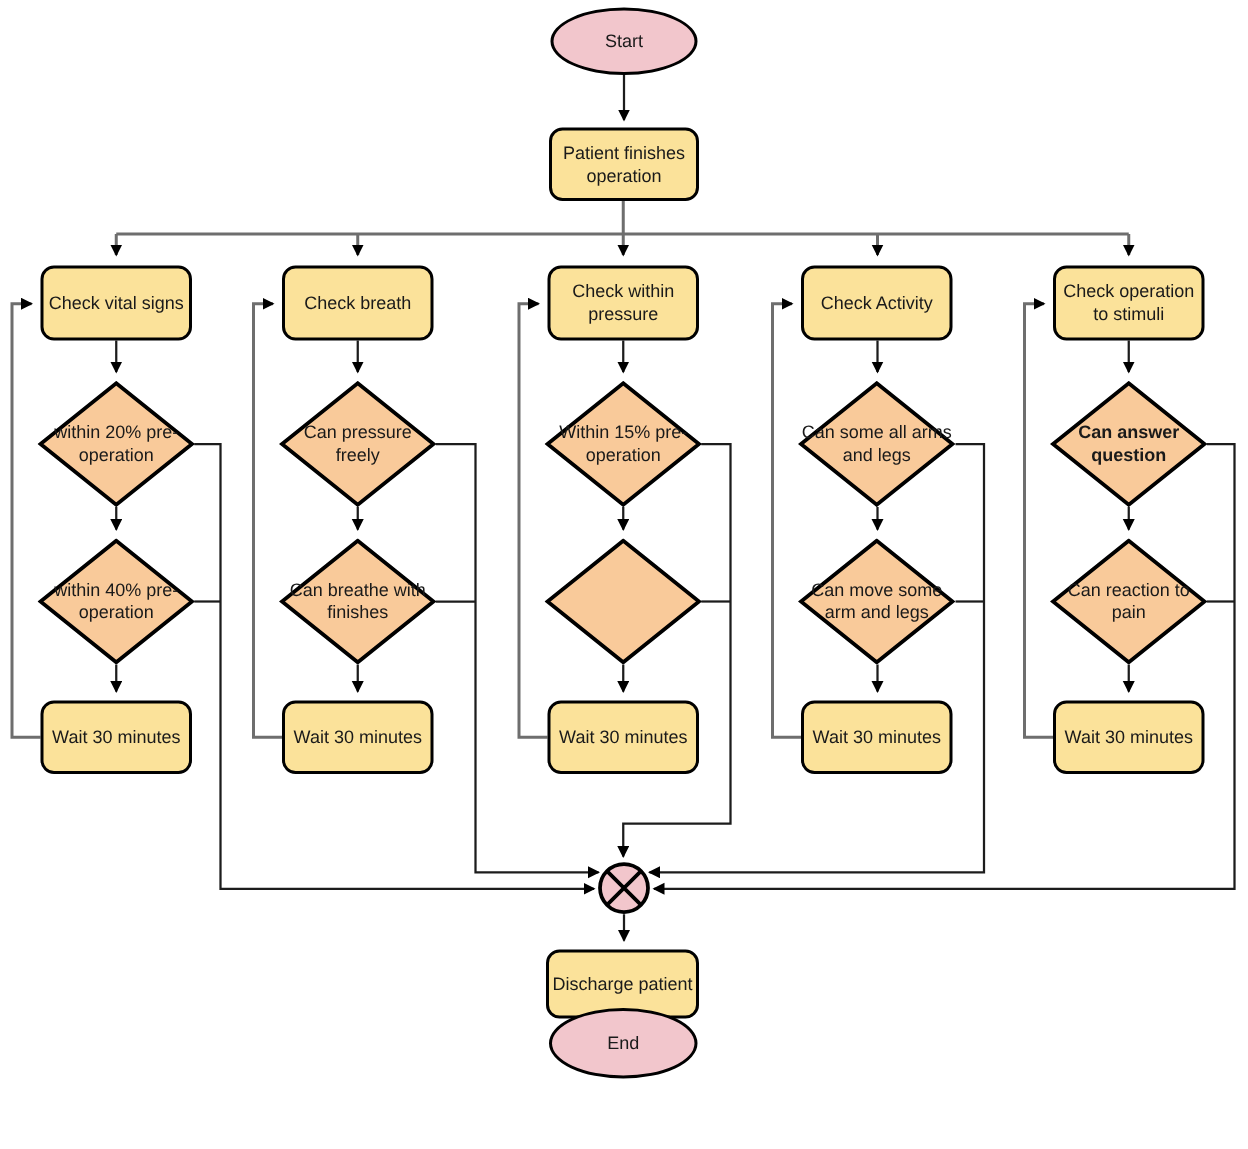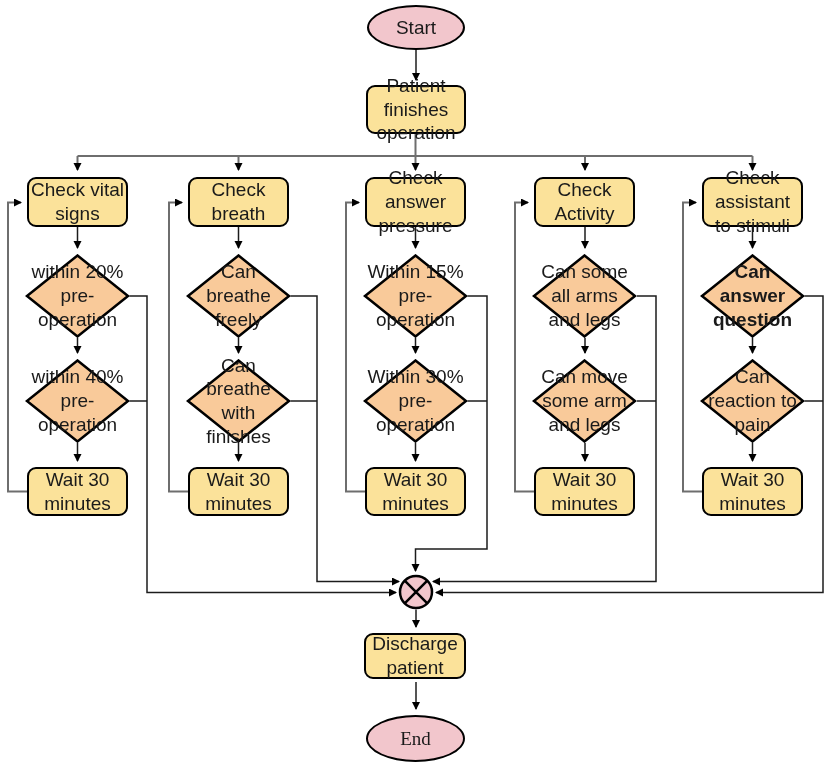--- a/index.html
+++ b/index.html
@@ -17,21 +17,21 @@
   }
   .term{
     background:var(--terminal,#f2c6cc);border:2px solid var(--border,#000);
     border-radius:50%;
   }
   .diamond{background:transparent;border:none;}
   .diamond > svg{position:absolute;left:0;top:0;width:100%;height:100%;}
   .diamond polygon{fill:var(--decision,#f9ca9a);stroke:var(--border,#000);stroke-width:2.5;}
   .lbl{
     position:relative;z-index:2;display:block;width:100%;text-align:center;
-    font-size:19px;line-height:1.25;padding:0 1px;
+    font-size:12px;line-height:1.25;padding:0 1px;
   }
 </style>
 </head>
 <body>
 
 <div class="canvas">
 
   <svg class="wires" width="832" height="766">
     <defs>
       <marker id="arr" markerWidth="9" markerHeight="9" refX="7" refY="4" orient="auto" markerUnits="userSpaceOnUse">
@@ -119,46 +119,45 @@
     <span class="lbl">Wait 30 minutes</span>
   </div>
 
   <div class="node proc" style="left:188px;top:177px;width:101px;height:50px;align-items:center;">
     <span class="lbl">Check breath</span>
   </div>
   <div class="node diamond" style="left:186px;top:254px;width:105px;height:84px;">
     <svg viewBox="0 0 105 84" preserveAspectRatio="none">
         <polygon points="52.5,1.5 103,42 52.5,82.5 2,42"></polygon>
       </svg>
-    <span class="lbl">Can breathe freely</span>
+    <span class="lbl">Can pressure freely</span>
   </div>
   <div class="node diamond" style="left:186px;top:359px;width:105px;height:84px;">
     <svg viewBox="0 0 105 84" preserveAspectRatio="none">
         <polygon points="52.5,1.5 103,42 52.5,82.5 2,42"></polygon>
       </svg>
     <span class="lbl">Can breathe with finishes</span>
   </div>
   <div class="node proc" style="left:188px;top:467px;width:101px;height:49px;">
     <span class="lbl">Wait 30 minutes</span>
   </div>
 
   <div class="node proc" style="left:365px;top:177px;width:101px;height:50px;">
-    <span class="lbl">Check answer pressure</span>
+    <span class="lbl">Check within pressure</span>
   </div>
   <div class="node diamond" style="left:363px;top:254px;width:105px;height:84px;">
     <svg viewBox="0 0 105 84" preserveAspectRatio="none">
         <polygon points="52.5,1.5 103,42 52.5,82.5 2,42"></polygon>
       </svg>
     <span class="lbl">Within 15% pre-operation</span>
   </div>
   <div class="node diamond" style="left:363px;top:359px;width:105px;height:84px;">
     <svg viewBox="0 0 105 84" preserveAspectRatio="none">
         <polygon points="52.5,1.5 103,42 52.5,82.5 2,42"></polygon>
       </svg>
-    <span class="lbl">Within 30% pre-operation</span>
   </div>
   <div class="node proc" style="left:365px;top:467px;width:101px;height:49px;">
     <span class="lbl">Wait 30 minutes</span>
   </div>
 
   <div class="node proc" style="left:534px;top:177px;width:101px;height:50px;">
     <span class="lbl">Check Activity</span>
   </div>
   <div class="node diamond" style="left:532px;top:254px;width:105px;height:84px;">
     <svg viewBox="0 0 105 84" preserveAspectRatio="none">
@@ -170,38 +169,38 @@
     <svg viewBox="0 0 105 84" preserveAspectRatio="none">
         <polygon points="52.5,1.5 103,42 52.5,82.5 2,42"></polygon>
       </svg>
     <span class="lbl">Can move some arm and legs</span>
   </div>
   <div class="node proc" style="left:534px;top:467px;width:101px;height:49px;">
     <span class="lbl">Wait 30 minutes</span>
   </div>
 
   <div class="node proc" style="left:702px;top:177px;width:101px;height:50px;">
-    <span class="lbl">Check assistant to stimuli</span>
+    <span class="lbl">Check operation to stimuli</span>
   </div>
   <div class="node diamond" style="left:700px;top:254px;width:105px;height:84px;font-weight:bold;">
     <svg viewBox="0 0 105 84" preserveAspectRatio="none">
         <polygon points="52.5,1.5 103,42 52.5,82.5 2,42"></polygon>
       </svg>
     <span class="lbl">Can answer question</span>
   </div>
   <div class="node diamond" style="left:700px;top:359px;width:105px;height:84px;">
     <svg viewBox="0 0 105 84" preserveAspectRatio="none">
         <polygon points="52.5,1.5 103,42 52.5,82.5 2,42"></polygon>
       </svg>
     <span class="lbl">Can reaction to pain</span>
   </div>
   <div class="node proc" style="left:702px;top:467px;width:101px;height:49px;">
     <span class="lbl">Wait 30 minutes</span>
   </div>
 
   <div class="node proc" style="left:364px;top:633px;width:102px;height:46px;">
     <span class="lbl">Discharge patient</span>
   </div>
-  <div class="node term" style="left:366px;top:715px;width:99px;height:47px;font-family:Liberation Serif, serif;">
+  <div class="node term" style="left:366px;top:672px;width:99px;height:47px;">
     <span class="lbl">End</span>
   </div>
 
 </div>
 
 </body></html>

